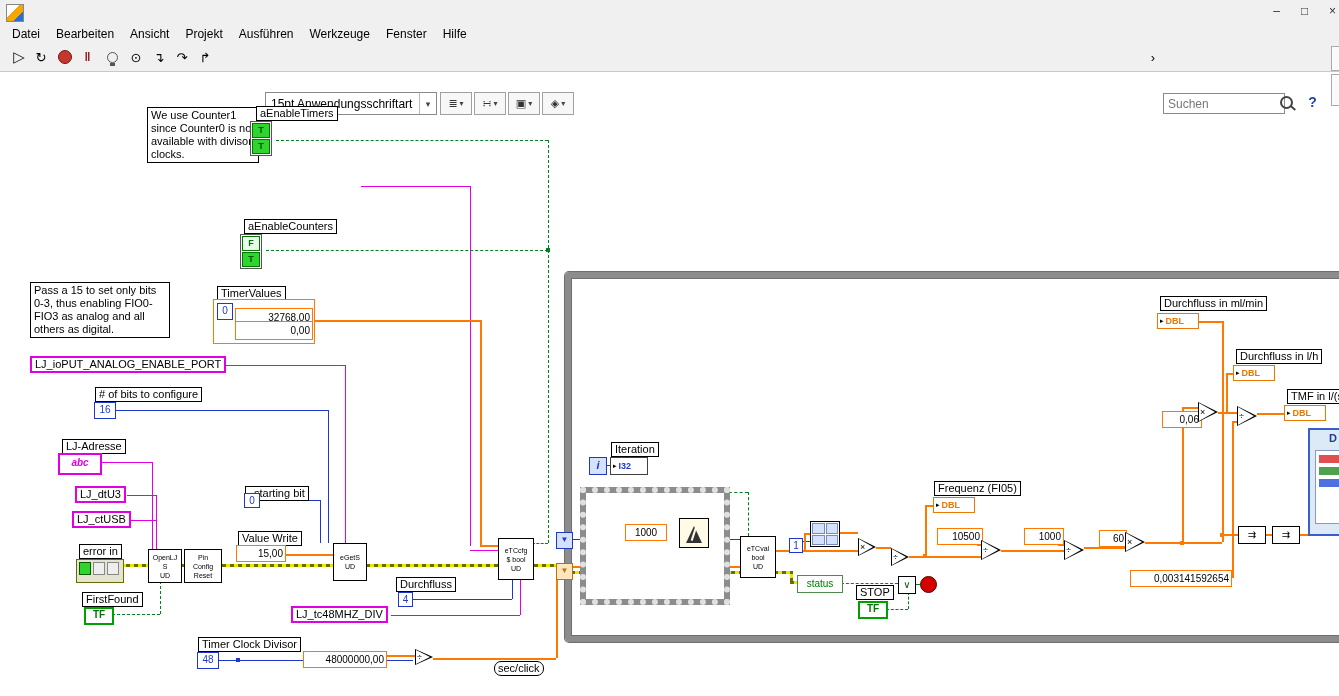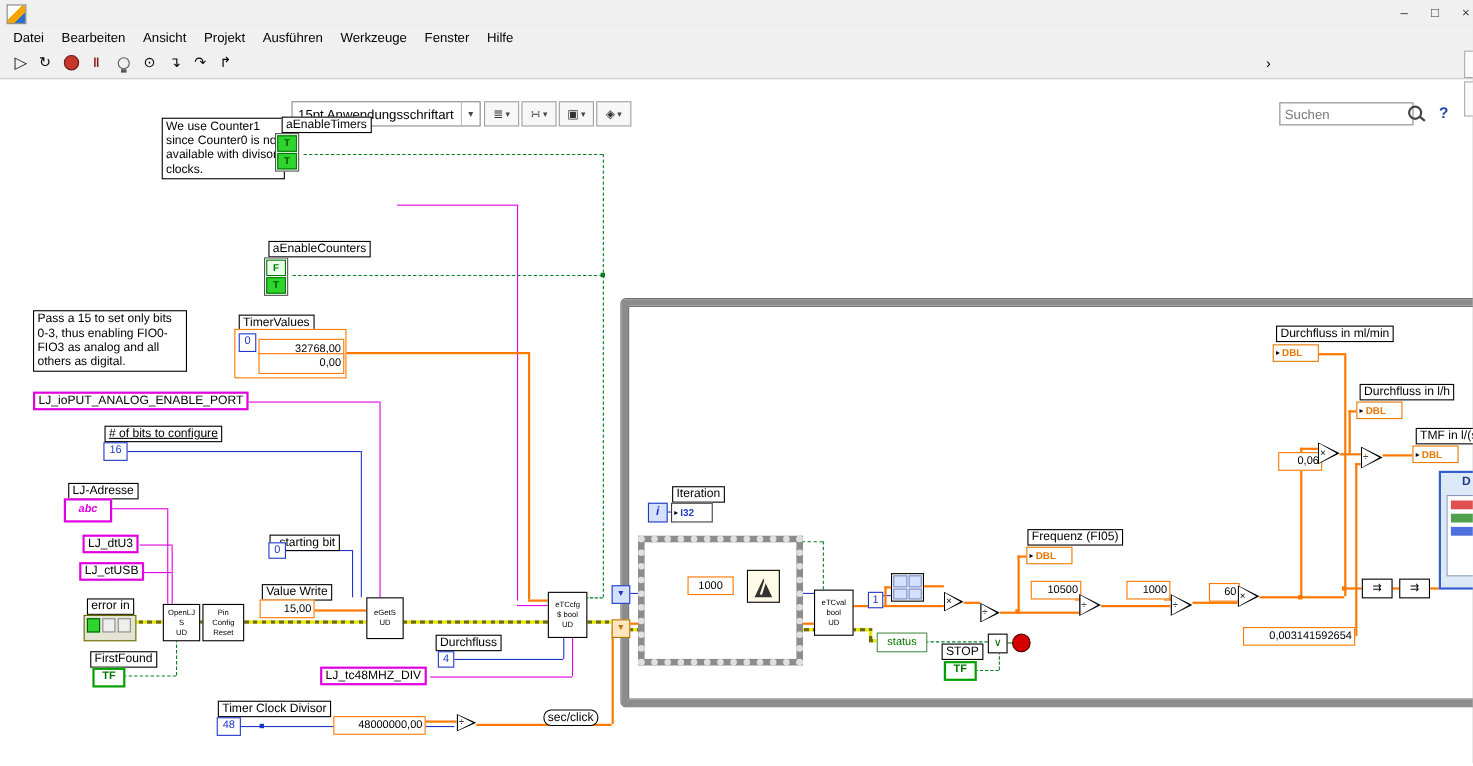--- a/index.html
+++ b/index.html
@@ -286,21 +286,21 @@
 
   <div class="lbl" style="left:217px;top:286px;">TimerValues</div>
   <div class="abs" style="left:213px;top:299px;width:100px;height:43px;border:1px solid #ff7800;background:#fff;">
     <div class="nb" style="left:3px;top:3px;width:14px;height:15px;">0</div>
     <div class="no" style="left:21px;top:8px;width:72px;height:17px;line-height:17px;">32768,00</div>
     <div class="no" style="left:21px;top:21px;width:72px;height:17px;line-height:17px;">0,00</div>
   </div>
 
   <div class="lbl str" style="left:30px;top:356px;">LJ_ioPUT_ANALOG_ENABLE_PORT</div>
 
-  <div class="lbl" style="left:95px;top:387px;text-decoration:underline;"># of bits to configure</div>
+  <div class="lbl" style="left:95px;top:387px;"># of bits to configure</div>
   <div class="nb" style="left:94px;top:402px;width:20px;height:15px;">16</div>
 
   <div class="lbl" style="left:62px;top:439px;">LJ-Adresse</div>
   <div class="abs" style="left:58px;top:453px;width:40px;height:18px;border:2px solid #e000e0;background:#fff;
        color:#e000e0;font-style:italic;font-weight:bold;font-size:10px;text-align:center;line-height:16px;">abc</div>
 
   <div class="lbl str" style="left:75px;top:486px;">LJ_dtU3</div>
   <div class="lbl str" style="left:72px;top:511px;">LJ_ctUSB</div>
 
   <div class="lbl" style="left:79px;top:544px;">error in</div>
@@ -346,21 +346,21 @@
 
   <div class="lbl" style="left:198px;top:637px;">Timer Clock Divisor</div>
   <div class="nb" style="left:197px;top:652px;width:20px;height:15px;">48</div>
 
   <div class="no" style="left:303px;top:651px;width:78px;height:15px;line-height:15px;">48000000,00</div>
   <div class="tri" style="left:415px;top:649px;width:18px;height:16px;">
     <i class="shape"></i>
       <i class="inner"></i>
       <span class="op">÷</span>
   </div>
-  <div class="lbl" style="left:494px;top:645px;border-radius:7px;">sec/click</div>
+  <div class="lbl" style="left:494px;top:661px;border-radius:7px;">sec/click</div>
 
   <div class="lbl" style="left:611px;top:442px;">Iteration</div>
   <div class="abs" style="left:589px;top:457px;width:16px;height:16px;background:#d4e2ff;border:1px solid #2038c8;
        color:#2038c8;font-weight:bold;font-style:italic;font-size:11px;text-align:center;line-height:15px;">i</div>
   <div class="abs" style="left:610px;top:457px;width:32px;height:16px;background:#fff;border:1px solid #404040;
        display:flex;align-items:center;gap:2px;padding:0 2px;">
     <span style="font-size:7px;">▸</span>
     <span style="font-size:9px;font-weight:bold;color:#2038c8;">I32</span>
   </div>
 

